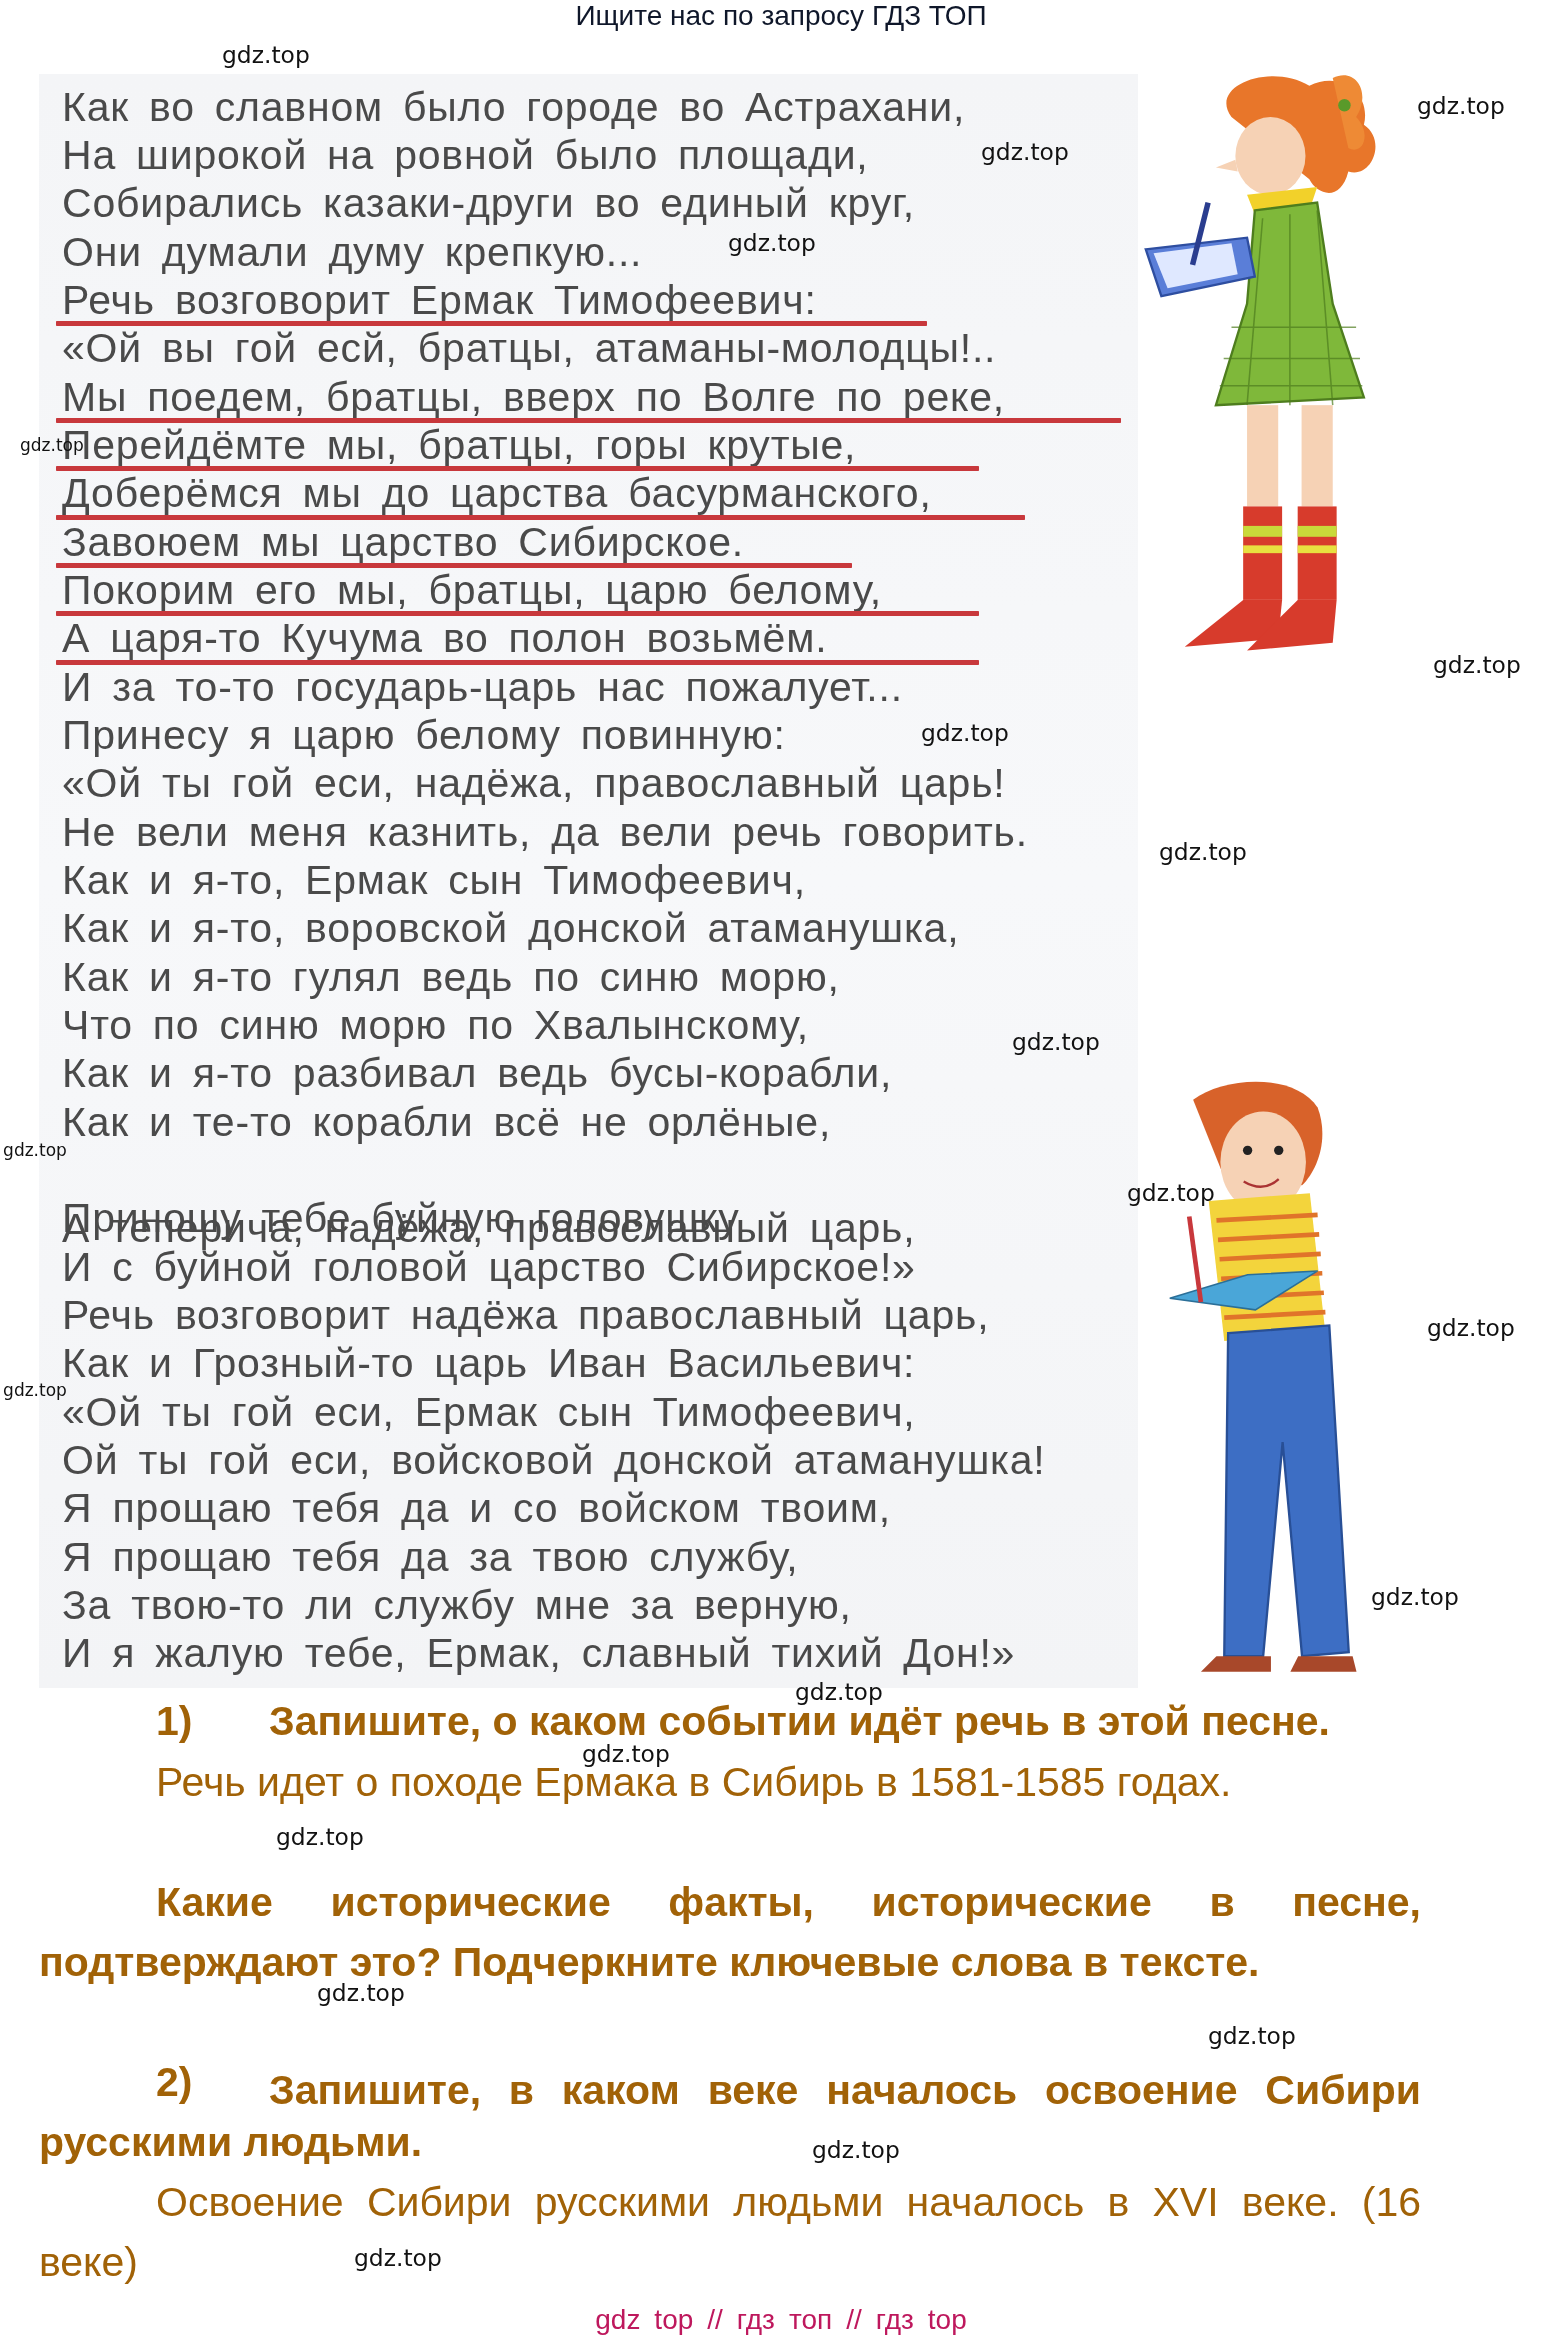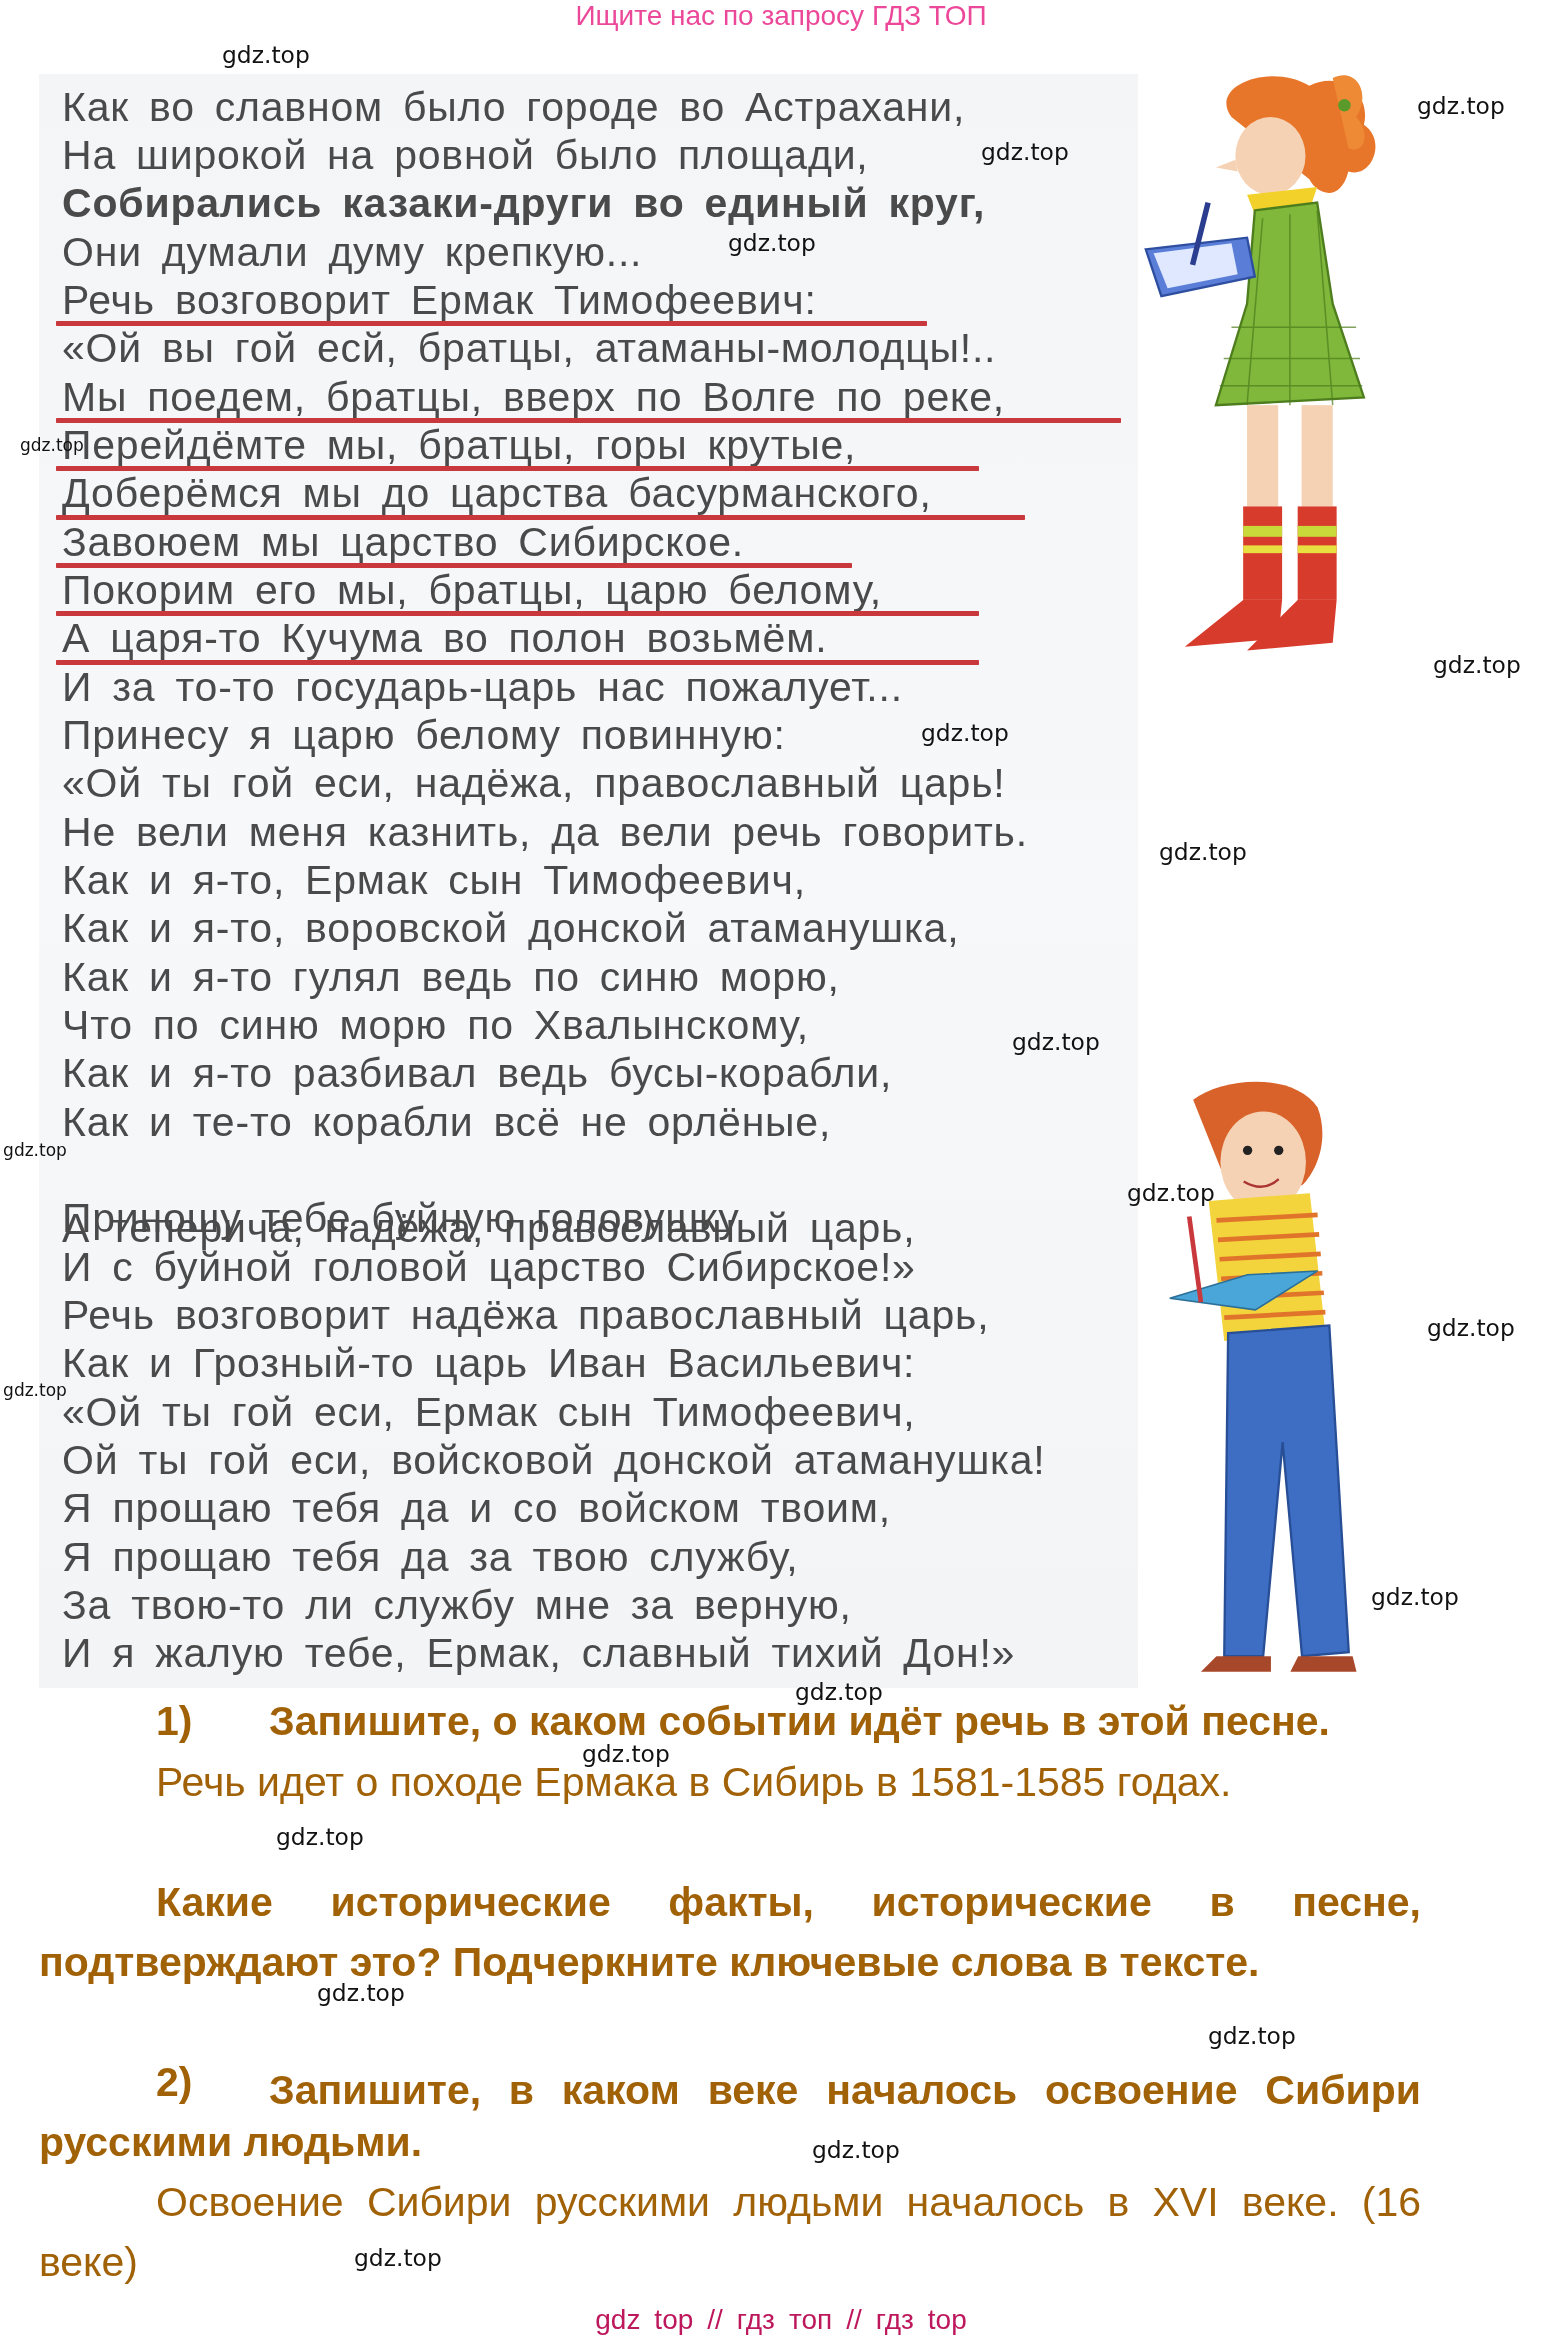--- a/index.html
+++ b/index.html
@@ -1,18 +1,18 @@
 <!DOCTYPE html>
 <html style="font-size:12.5px"><head>
 <meta charset="utf-8">
 <style>
   html, body { margin:0; padding:0; }
   body { width:1562px; height:2342px; position:relative; background:#ffffff; overflow:hidden; }
   .abs { position:absolute; }
-  .header-link { left:0; width:1562px; top:0; text-align:center; font-family:"Liberation Sans", sans-serif; font-size:28px; line-height:31px; color:#ec4899; }
+  .header-link { left:0; width:1562px; top:0; text-align:center; font-family:"Liberation Sans", sans-serif; font-size:28px; line-height:31px; color:#0f172a; }
   .poem-panel { left:39px; top:74px; width:1099px; height:1614px; background:linear-gradient(180deg,#f4f5f7 0%,#f7f8fa 50%,#f3f4f6 100%); }
   .poem-line { position:absolute; left:62px; font-family:"Liberation Sans", sans-serif; font-size:41px; line-height:48px; color:#4a4a4a; white-space:nowrap; letter-spacing:0.8px; word-spacing:7.8px; }
   .underline { position:absolute; height:4.7px; background:#c8383c; border-radius:0.8px; }
   .wm { position:absolute; font-family:"DejaVu Sans", sans-serif; font-size:23.4px; color:#111; white-space:nowrap; }
   .wm.small { font-size:17px; }
   .answer { position:absolute; font-family:Liberation Sans, sans-serif; color:#a16207; white-space:nowrap; }
   .q { font-weight:bold; font-size:41px; }
   .a { font-size:41px; }
   .footer { left:0; width:1562px; top:2304px; text-align:center; font-family:"Liberation Sans", sans-serif; font-size:28px; color:#be185d; word-spacing:6.2px; }
   .illus { position:absolute; }
@@ -20,21 +20,21 @@
 </head>
 <body>
 
 <div class="abs header-link">Ищите нас по запросу ГДЗ ТОП</div>
 
 <div class="abs poem-panel"></div>
 
 <div id="poem-lines">
     <div class="poem-line" style="top: 83px;">Как во славном было городе во Астрахани,</div>
     <div class="poem-line" style="top: 131px;">На широкой на ровной было площади,</div>
-    <div class="poem-line" style="top: 179px; font-weight: bold;">Собирались казаки-други во единый круг,</div>
+    <div class="poem-line" style="top: 179px;">Собирались казаки-други во единый круг,</div>
     <div class="poem-line" style="top: 228px;">Они думали думу крепкую...</div>
     <div class="poem-line" style="top: 276px;">Речь возговорит Ермак Тимофеевич:</div>
     <div class="underline" style="left: 56px; top: 321px; width: 871px; background: rgb(200, 56, 60);"></div>
     <div class="poem-line" style="top: 324px;">«Ой вы гой есй, братцы, атаманы-молодцы!..</div>
     <div class="poem-line" style="top: 373px;">Мы поедем, братцы, вверх по Волге по реке,</div>
     <div class="underline" style="left: 56px; top: 418px; width: 1065px; background: rgb(200, 56, 60);"></div>
     <div class="poem-line" style="top: 421px;">Перейдёмте мы, братцы, горы крутые,</div>
     <div class="underline" style="left: 56px; top: 466px; width: 923px; background: rgb(200, 56, 60);"></div>
     <div class="poem-line" style="top: 469px;">Доберёмся мы до царства басурманского,</div>
     <div class="underline" style="left: 56px; top: 515px; width: 969px; background: rgb(200, 56, 60);"></div>

